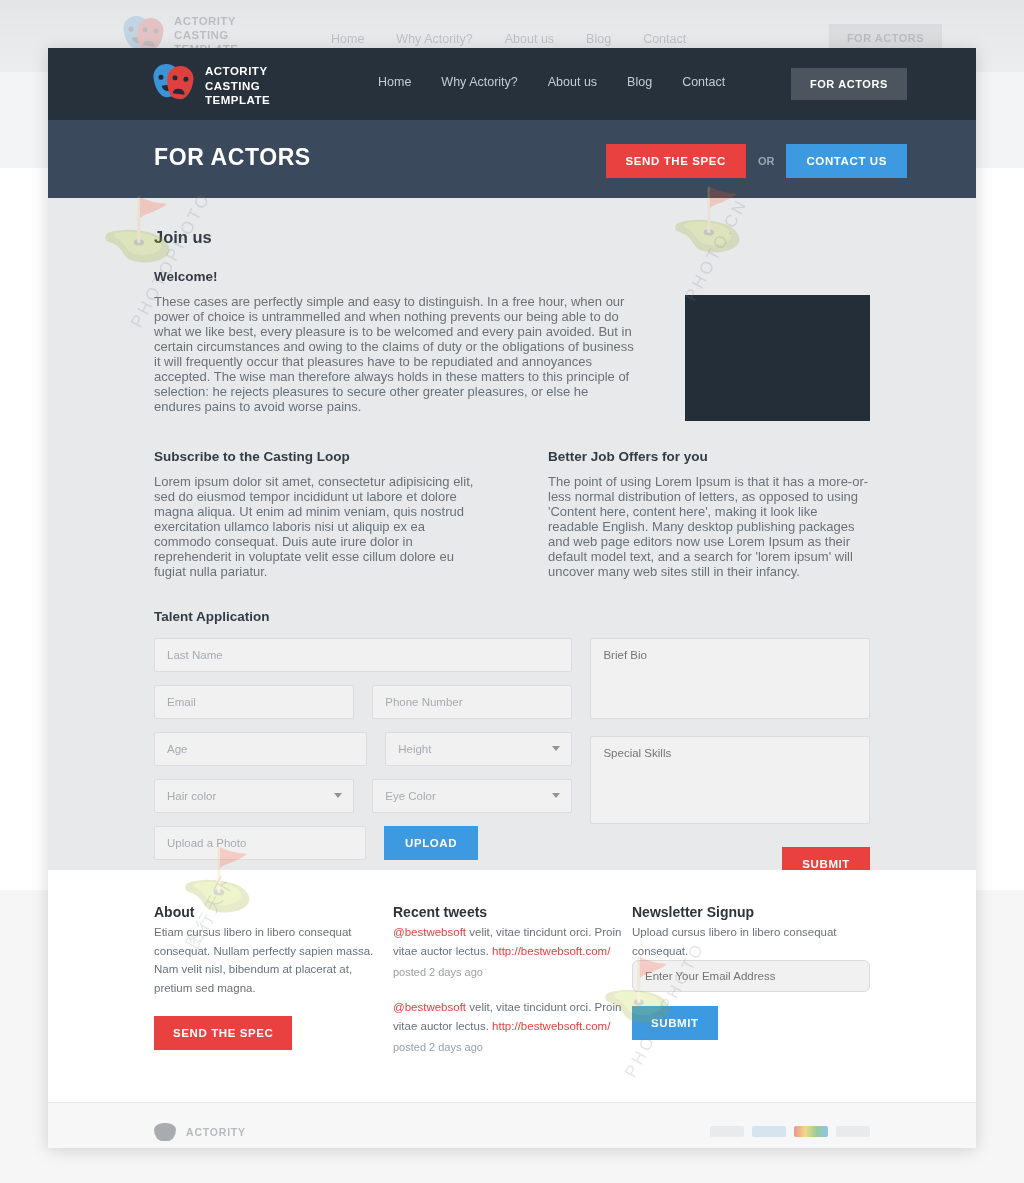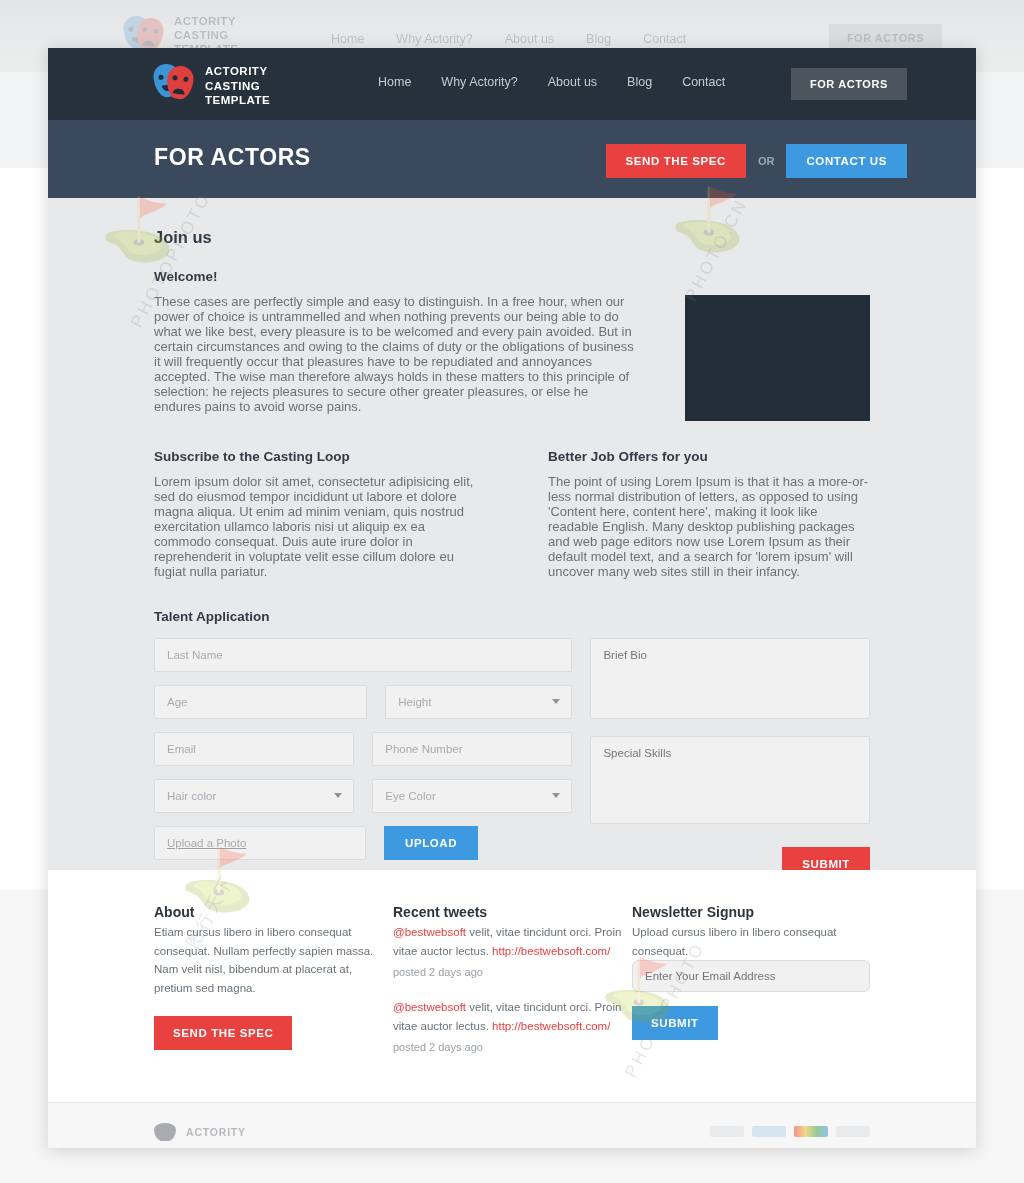--- a/index.html
+++ b/index.html
@@ -125,21 +125,21 @@
     border-right: 4px solid transparent; border-top: 5px solid #8e949a;
   }
   .ta {
     width: 100%; background: #f1f1f2; border: 1px solid #dcdcde; border-radius: 2px;
     padding: 10px 12px; font-size: 11.5px; color: #9aa0a6; resize: none;
     font-family: "Liberation Sans", sans-serif; outline: none;
   }
   .ta.bio { height: 81px; }
   .ta.skills { height: 88px; margin-top: 13px; }
   .upload-row { display: flex; gap: 18px; align-items: center; margin-top: 3px; }
-  .upload-row .field { width: 212px; flex: none; text-decoration: underline; }
+  .upload-row .field { width: 212px; flex: none; }
   .btn-upload {
     background: #3d9ae0; color: #fff; border: none; cursor: pointer;
     font-size: 11.5px; font-weight: bold; letter-spacing: .6px; padding: 11px 21px;
   }
   .submit-row { display: flex; justify-content: flex-end; margin-top: 19px; }
 
   
   .footer { position: relative; background: #ffffff; height: 232px; padding: 34px 106px 0 106px; }
   .footer-cols { display: flex; }
   .fcol-about { width: 258px; }
@@ -284,29 +284,29 @@
       </div>
 
       <h3 class="form-title">Talent Application</h3>
 
       <div class="form-grid">
         <div class="form-left">
           <div class="frow">
             <input class="field" placeholder="Last Name" style="">
           </div>
           <div class="frow">
+            <input class="field" placeholder="Email" style="">
+            <input class="field" placeholder="Phone Number" style="">
+          </div>
+          <div class="frow">
             <input class="field" placeholder="Age" style="">
             <div class="select-wrap">
               <input class="field" readonly="" placeholder="Height" style="">
               <span class="caret"></span>
             </div>
-          </div>
-          <div class="frow">
-            <input class="field" placeholder="Email" style="">
-            <input class="field" placeholder="Phone Number" style="">
           </div>
           <div class="frow">
             <div class="select-wrap">
               <input class="field" readonly="" placeholder="Hair color" style="">
               <span class="caret"></span>
             </div>
             <div class="select-wrap">
               <input class="field" readonly="" placeholder="Eye Color" style="">
               <span class="caret"></span>
             </div>

